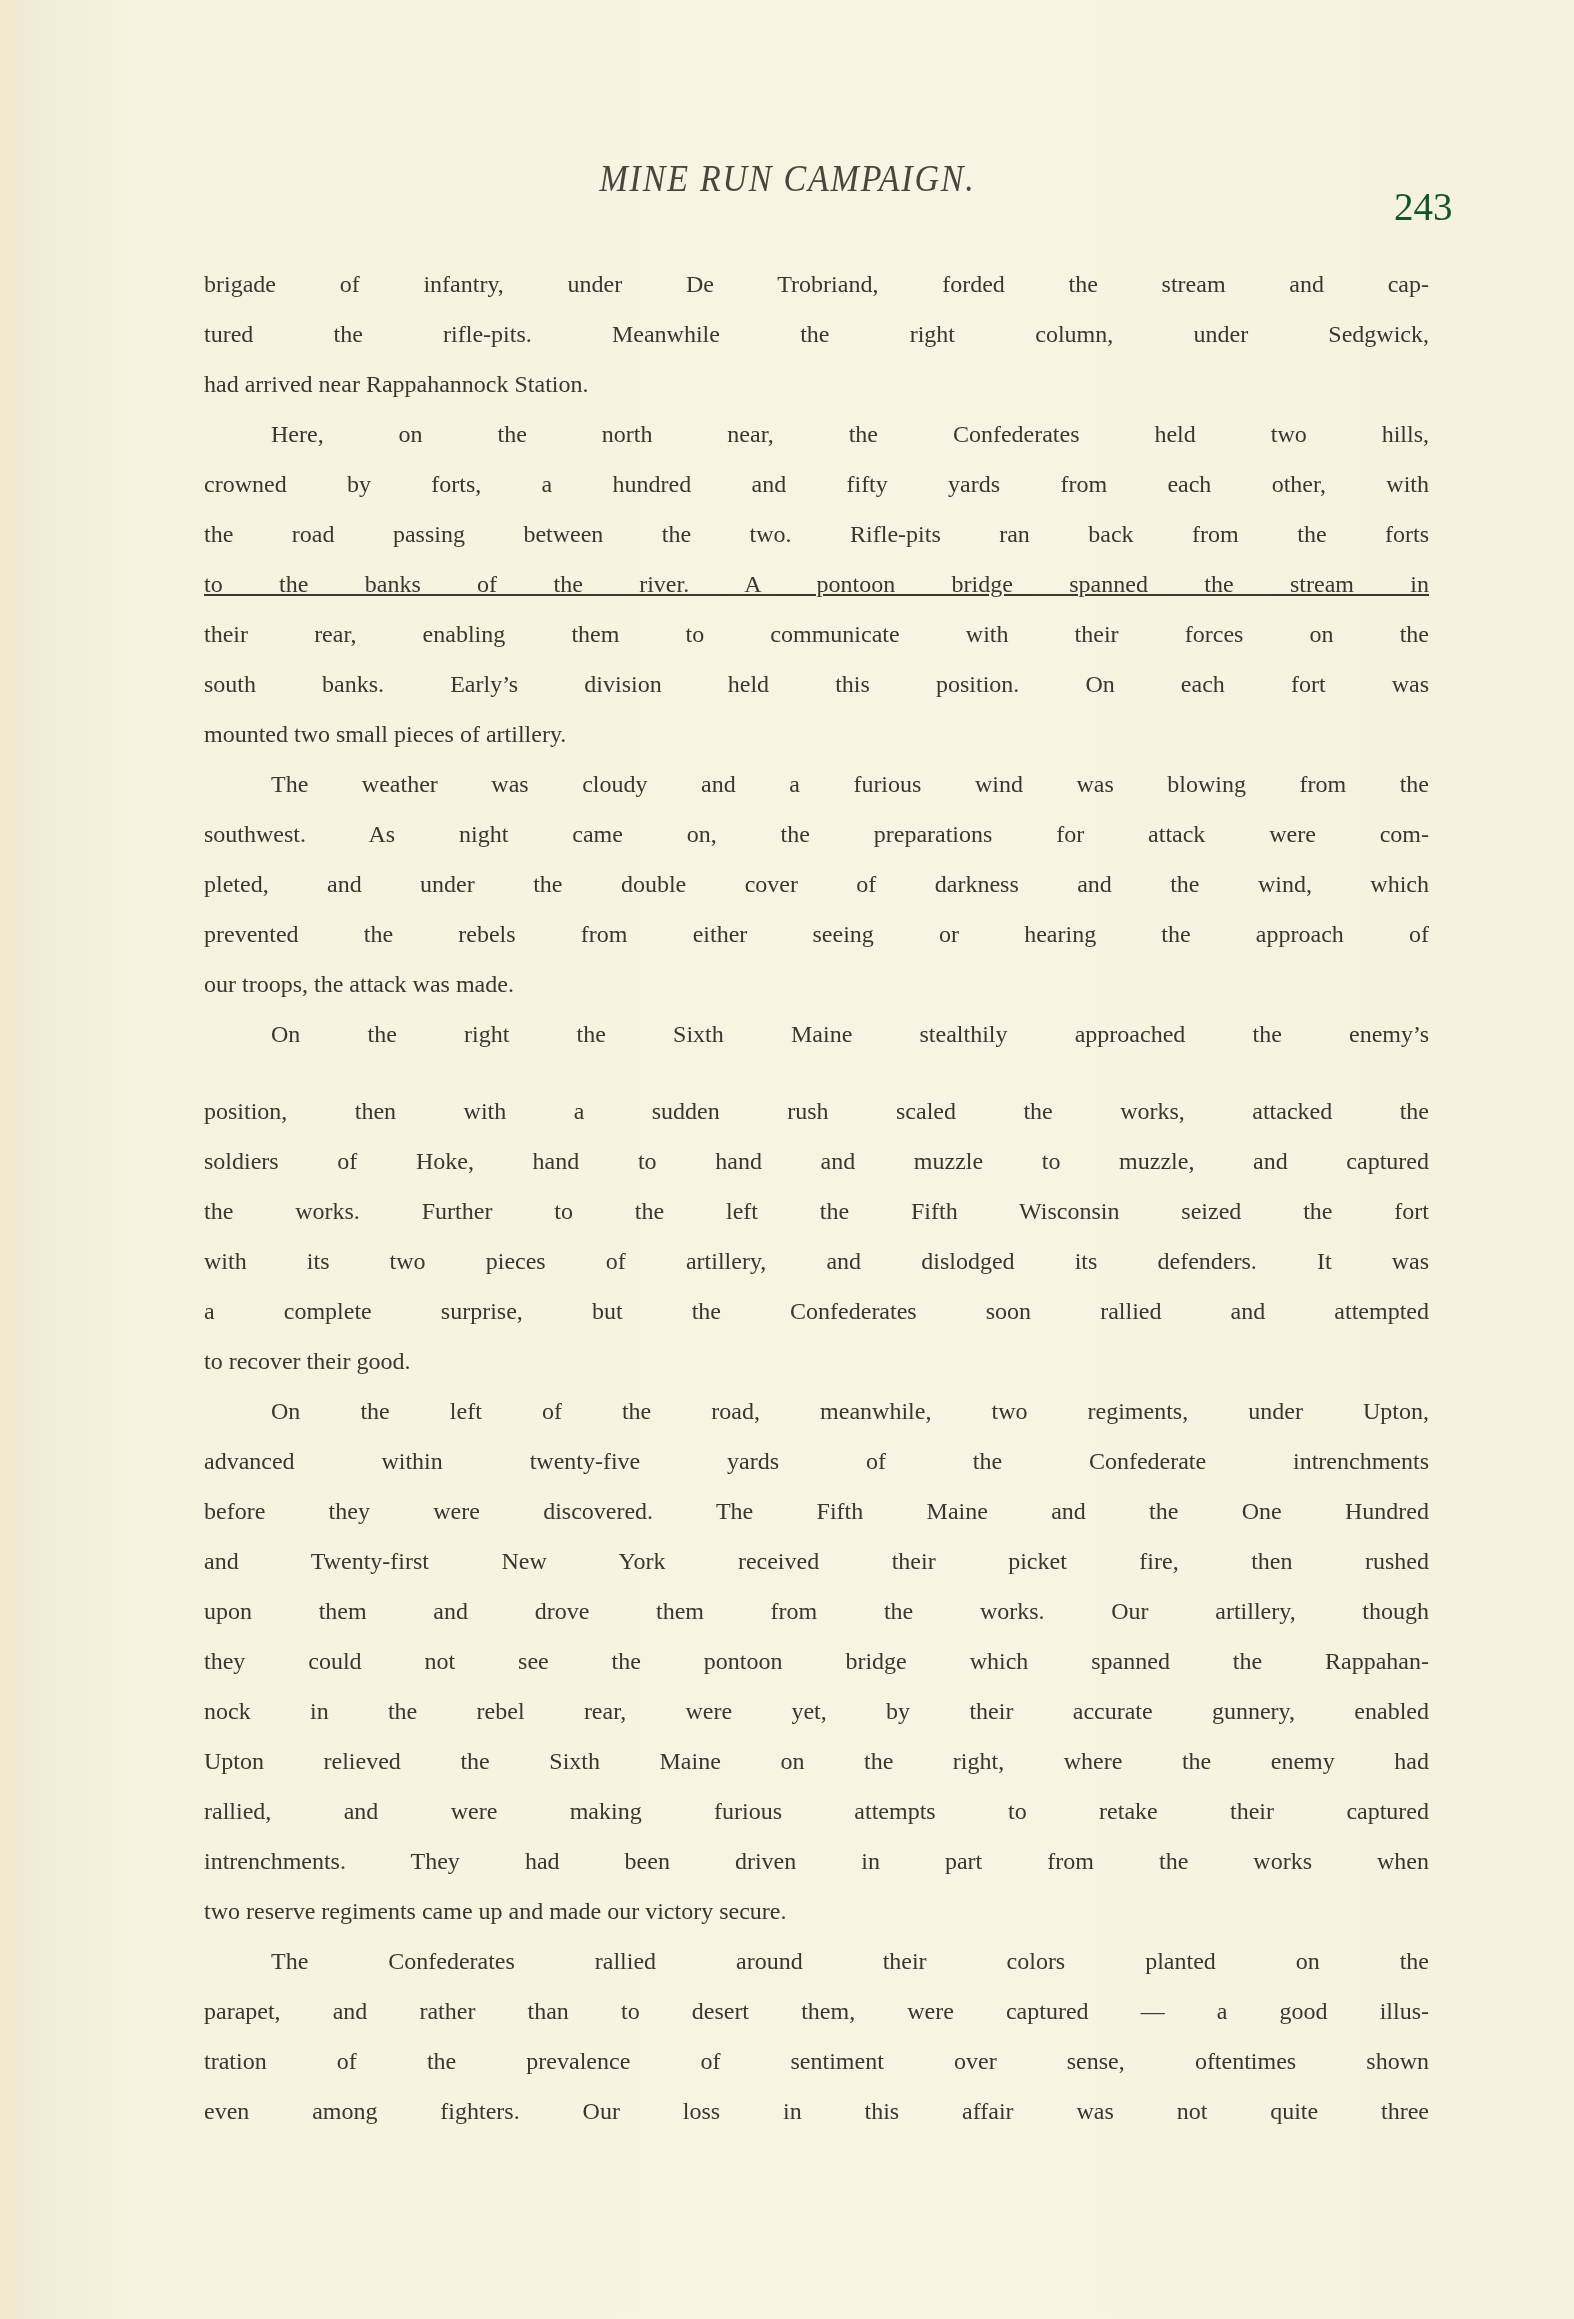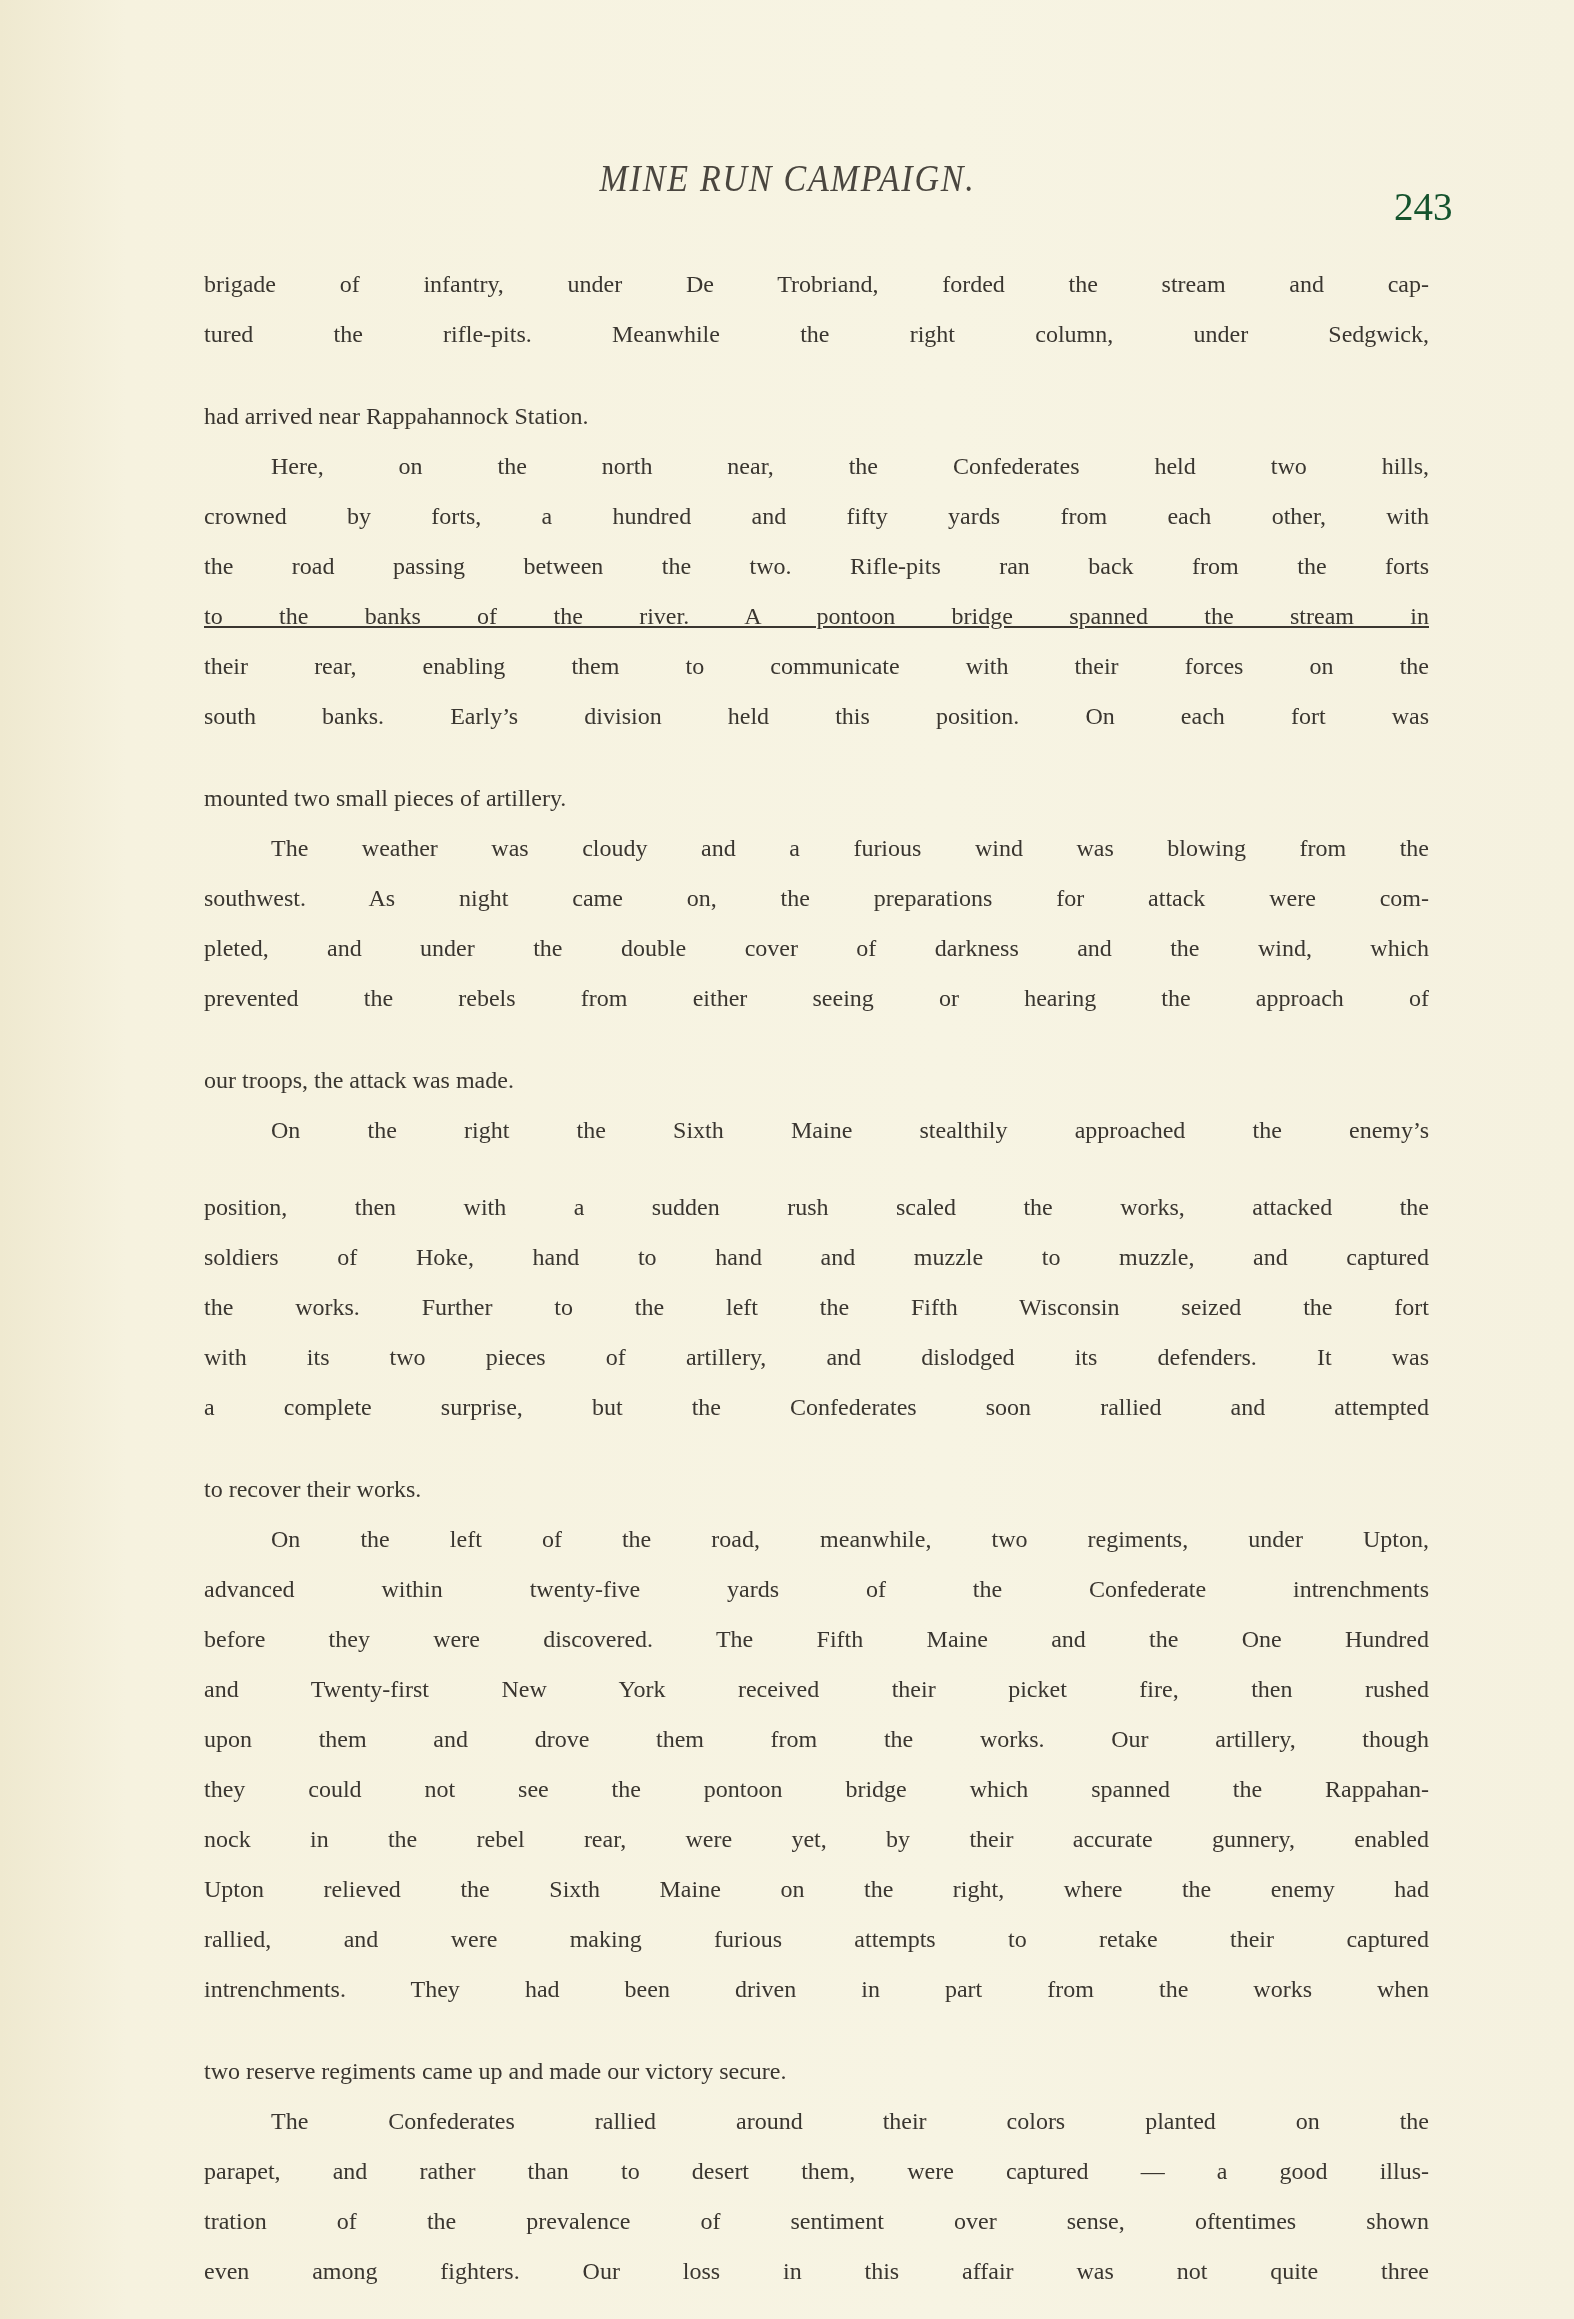--- a/index.html
+++ b/index.html
@@ -20,21 +20,21 @@
     position:absolute; top:184px; left:1394px; font-size:39px; color:#14532d;
   }
   .body-text {
     position:absolute; top:259px; left:204px; width:1225px;
     font-size:24px; line-height:50px;
   }
   .line {
     display:block; text-align:justify; text-align-last:justify;
     white-space:nowrap; height:50px;
   }
-  .line.last { text-align-last:left;margin-top:32px; }
+  .line.last { text-align-last:left; }
   .line.indent { padding-left:67px; }
 </style>
 </head>
 <body>
 
 <div class="running-head">MINE RUN CAMPAIGN.</div>
 <div class="page-num">243</div>
 
 <div class="body-text" id="body">
     <div>
@@ -58,21 +58,21 @@
       <span class="line" style="white-space: normal;">prevented the rebels from either seeing or hearing the approach of</span>
       <span class="line last" style="white-space: normal;">our troops, the attack was made.</span>
     </div>
     <div>
       <span class="line indent" style="white-space: normal;">On the right the Sixth Maine stealthily approached the enemy’s</span>
       <span class="line" style="white-space: normal; margin-top: 27px;">position, then with a sudden rush scaled the works, attacked the</span>
       <span class="line" style="white-space: normal;">soldiers of Hoke, hand to hand and muzzle to muzzle, and captured</span>
       <span class="line" style="white-space: normal;">the works.  Further to the left the Fifth Wisconsin seized the fort</span>
       <span class="line" style="white-space: normal;">with its two pieces of artillery, and dislodged its defenders.  It was</span>
       <span class="line" style="white-space: normal;">a complete surprise, but the Confederates soon rallied and attempted</span>
-      <span class="line last" style="white-space: normal;">to recover their works.</span>
+      <span class="line last" style="white-space: normal;">to recover their good.</span>
     </div>
     <div>
       <span class="line indent" style="white-space: normal;">On the left of the road, meanwhile, two regiments, under Upton,</span>
       <span class="line" style="white-space: normal;">advanced within twenty-five yards of the Confederate intrenchments</span>
       <span class="line" style="white-space: normal;">before they were discovered.  The Fifth Maine and the One Hundred</span>
       <span class="line" style="white-space: normal;">and Twenty-first New York received their picket fire, then rushed</span>
       <span class="line" style="white-space: normal;">upon them and drove them from the works.  Our artillery, though</span>
       <span class="line" style="white-space: normal;">they could not see the pontoon bridge which spanned the Rappahan-</span>
       <span class="line" style="white-space: normal;">nock in the rebel rear, were yet, by their accurate gunnery, enabled</span>
       <span class="line" style="white-space: normal;">Upton relieved the Sixth Maine on the right, where the enemy had</span>

